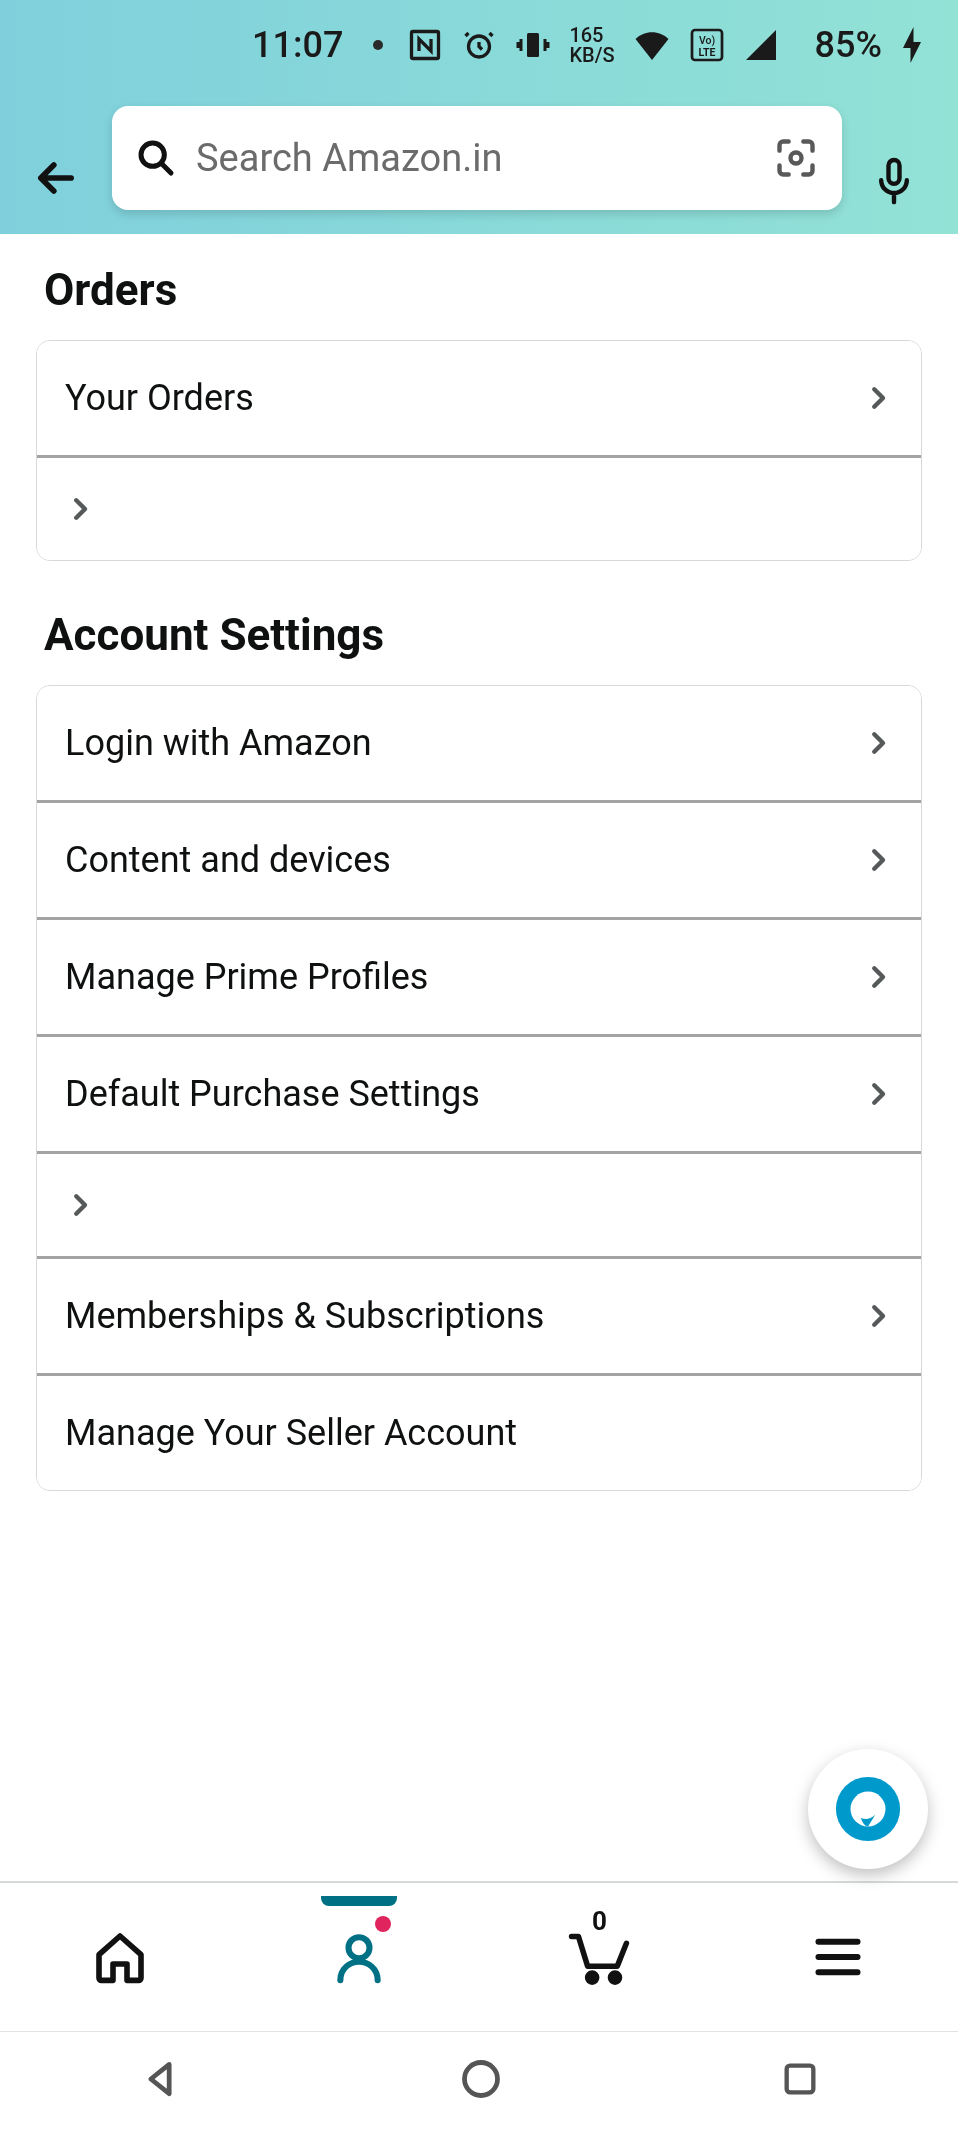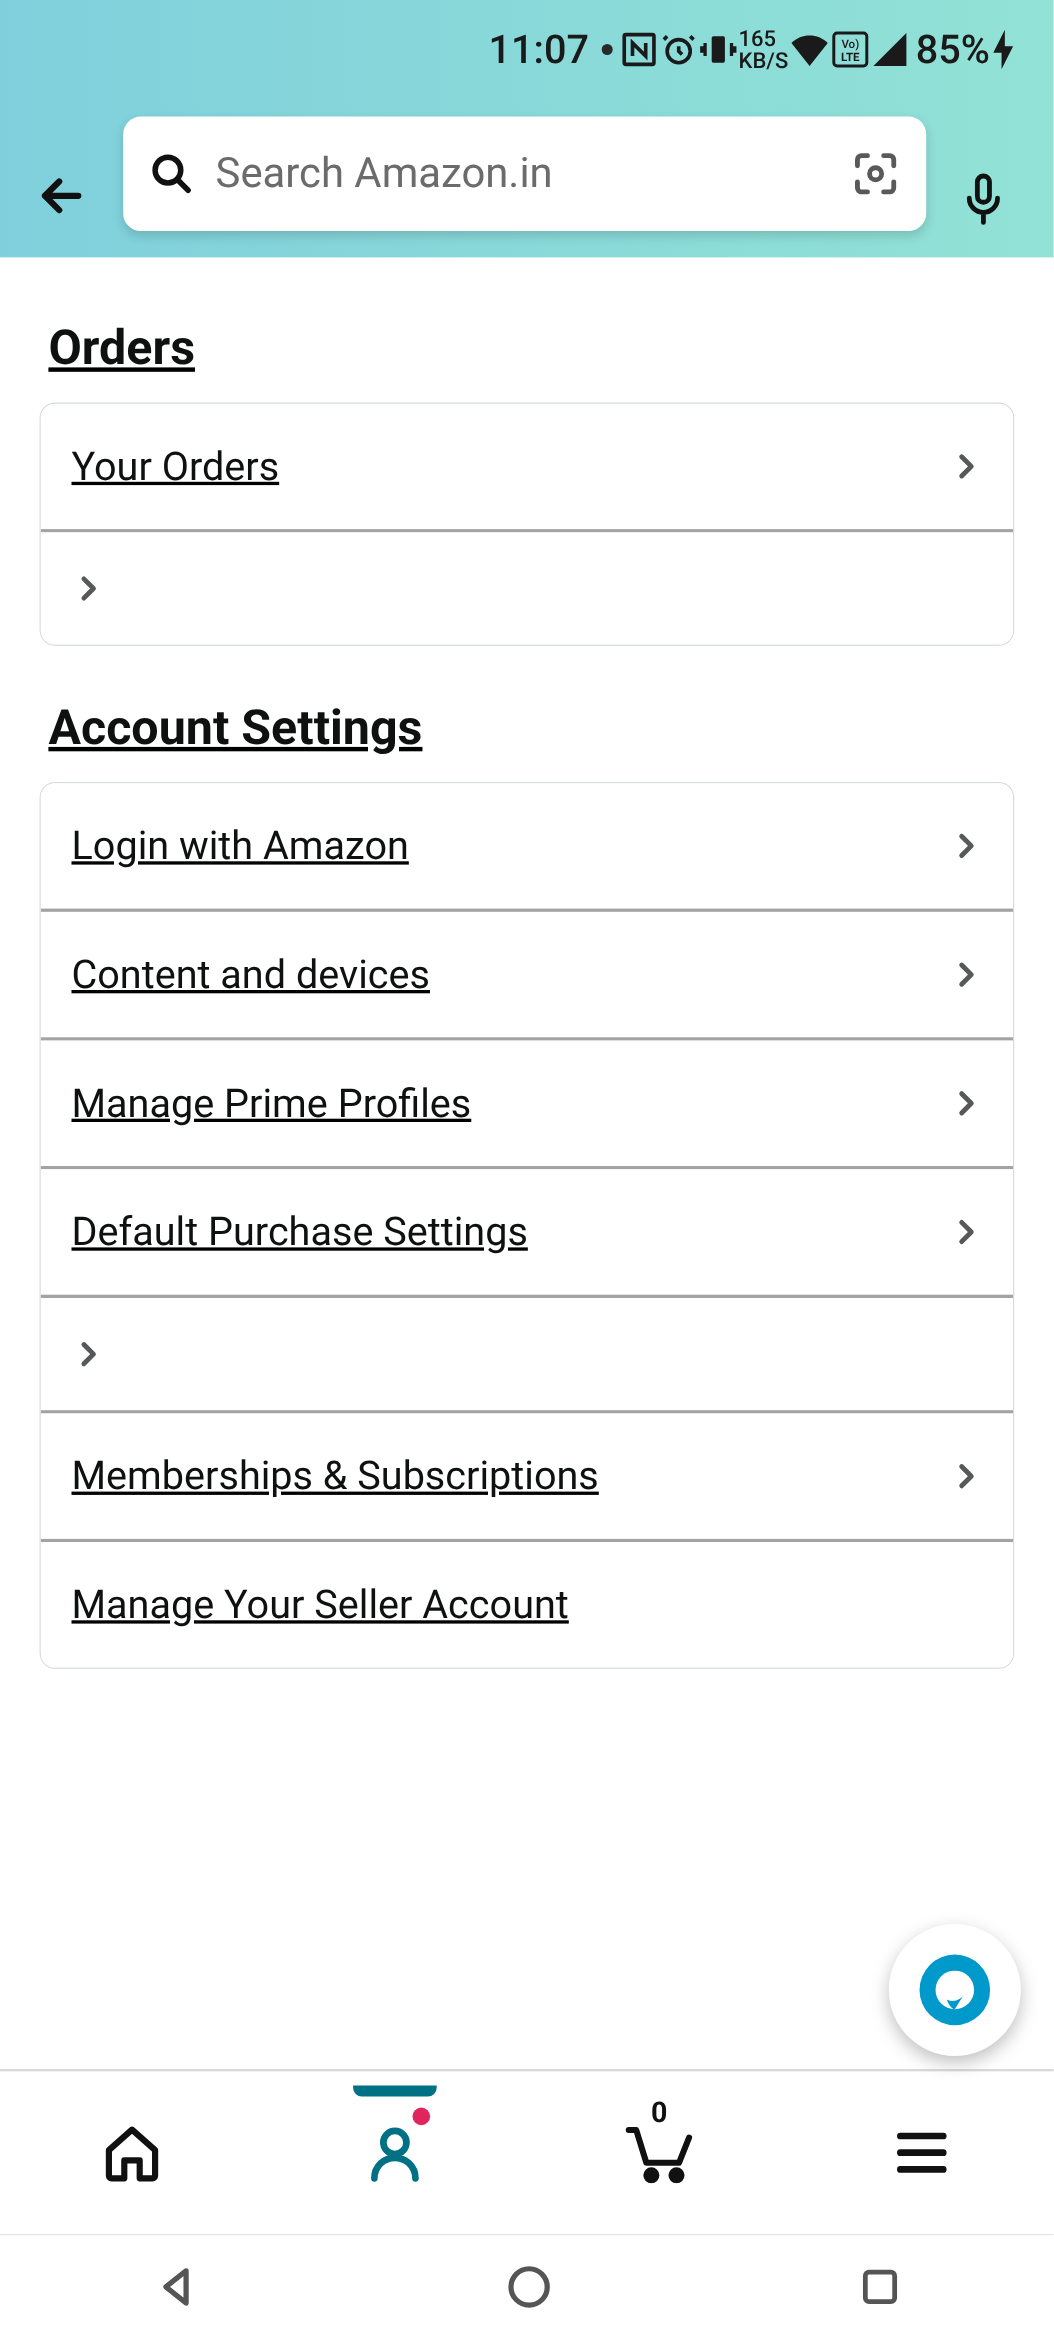--- a/index.html
+++ b/index.html
@@ -4,49 +4,49 @@
 <style>
   * { box-sizing: border-box; margin: 0; padding: 0; font-family: -apple-system, "Segoe UI", Roboto, Arial, sans-serif; }
   html, body { width: 958px; height: 2129px; overflow: hidden; background: #fff; }
   .root { width: 958px; height: 2129px; display: flex; flex-direction: column; }
 
   
   .statusbar {
     height: 90px;
     background: linear-gradient(90deg, #7fd0dc 0%, #92e2d6 100%);
     display: flex; align-items: center; justify-content: flex-end;
-    padding: 0 34px 0 0; 
+    padding: 0 34px 0 0; gap: 18px;
     color: #1a1a1a; font-weight: 500; font-size: 36px;
   }
   .statusbar .time { margin-right: 6px; }
   .statusbar .dot { width: 10px; height: 10px; border-radius: 50%; background:#2a2a2a; display:inline-block; margin: 0 6px; }
   .statusbar .kbs { font-size: 20px; line-height: 20px; text-align:left; }
   .statusbar svg, .statusbar .ico { flex: 0 0 auto; }
-  .statusbar .pct { font-size: 36px; margin-left: 6px; }
+  .statusbar .pct { font-size: 36px; margin-left: 18px; }
 
   
   .header {
     background: linear-gradient(90deg, #7fd0dc 0%, #92e2d6 100%);
     padding: 16px 36px 24px 24px;
     display: flex; align-items: flex-end; gap: 24px;
   }
   .back-btn { width: 64px; height: 64px; display:flex; align-items:center; justify-content:center; }
   .searchbox {
     flex: 1; height: 104px; background: #fff; border-radius: 16px;
     display:flex; align-items:center; padding: 0 24px; gap: 20px;
     box-shadow: 0 4px 10px rgba(0,0,0,0.15);
   }
   .searchbox input {
     flex:1; border:none; outline:none; font-size: 38px; color:#333; background:transparent;
   }
   .searchbox input::placeholder { color:#6b6b6b; }
   .mic-btn { width: 56px; height:56px; display:flex; align-items:center; justify-content:center; }
 
   
-  .content { flex:1; overflow:hidden; padding: 42px 36px 0 36px; text-decoration: underline; }
+  .content { flex:1; overflow:hidden; padding: 16px 36px 0 36px; }
   .section-title { font-size: 44px; font-weight: 700; color:#0f1111; margin: 14px 0 24px 8px; }
 
   .card {
     border: 1px solid #d5d9d9; border-radius: 14px; overflow: hidden; background:#fff;
   }
   .row {
     display:flex; align-items:center; justify-content:space-between;
     padding: 36px 28px; font-size: 36px; color:#0f1111;
     border-bottom: 3px solid #a3a3a3; background:#fff;
   }

